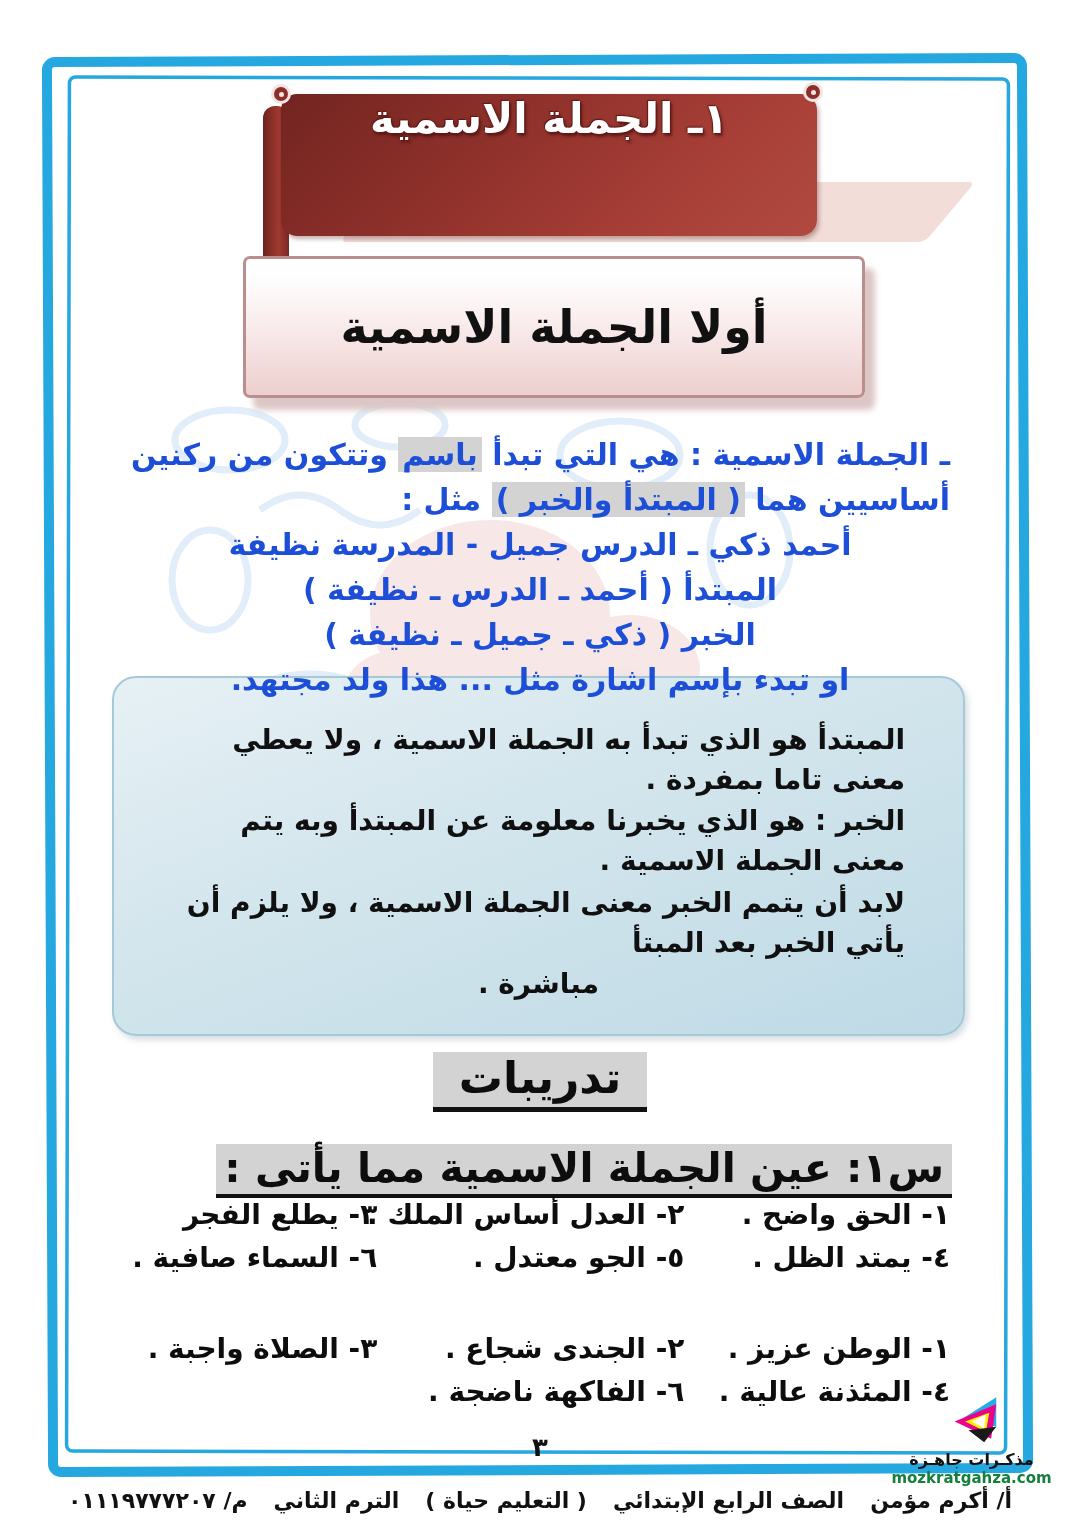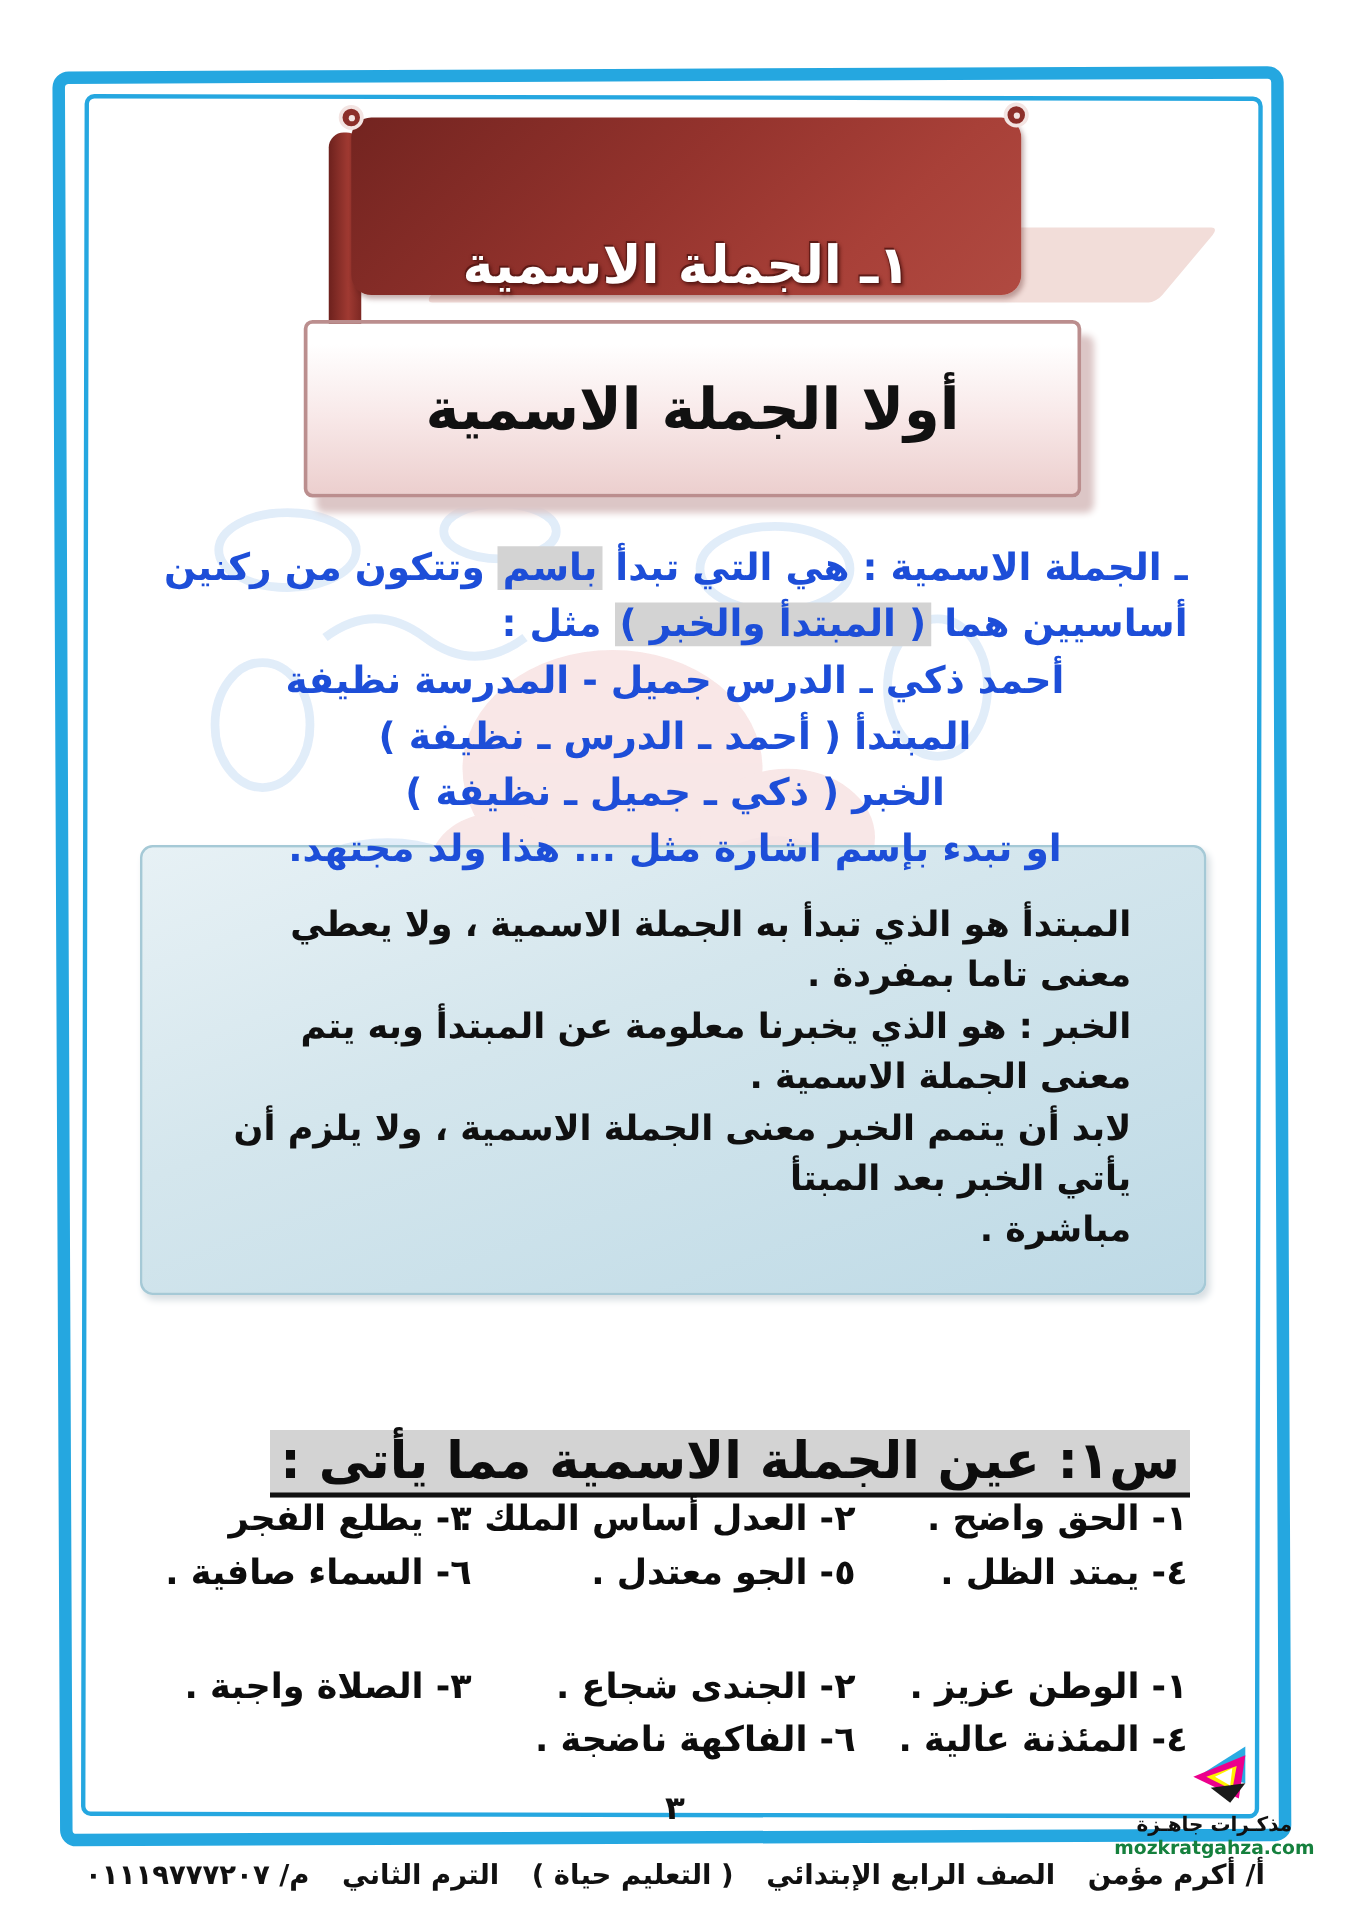--- a/index.html
+++ b/index.html
@@ -21,21 +21,21 @@
   }
   .banner-roll {
     position:absolute; left:8px; top:16px; width:26px; height:172px;
     background:linear-gradient(90deg,#6d211d,#a03a32 60%,#7c2823);
     border-radius:12px; z-index:1;
   }
   .banner-body {
     position:absolute; left:26px; top:4px; width:536px; height:142px;
     background:linear-gradient(135deg,#732420 0%,#94332d 45%,#a84038 75%,#b04a41 100%);
     border-radius:16px; z-index:2;
-    display:flex; align-items:flex-end; justify-content:center;
+    display:flex; align-items:flex-start; justify-content:center;
     box-shadow:2px 3px 4px rgba(90,30,25,.35);
   }
   .curl {
     position:absolute; width:20px; height:20px; border-radius:50%;
     background:#8c2f2a; border:3px solid #f3e4e2; z-index:3;
   }
   .curl::after {
     content:""; position:absolute; left:5px; top:5px; width:5px; height:5px;
     border-radius:50%; background:#f3e4e2;
   }
@@ -66,25 +66,25 @@
     position:absolute; left:130px; top:432px; width:820px; z-index:4;
     font-weight:bold; color:#1d4ed8; font-size:30px; line-height:45px; text-align:center;
   }
   .definition p { margin:0; }
   .definition .r { text-align:right; }
   .hl { background:#d3d3d3; padding:0 4px; }
 
   
   .info-box {
     position:absolute; left:112px; top:676px; width:853px; height:360px; z-index:3;
-    border:2px solid #a5c9d6; border-radius:10px;
+    border:2px solid #a5c9d6; border-radius:24px;
     background:linear-gradient(160deg,#e7f1f5 0%,#d4e6ed 40%,#bedae6 100%);
     box-shadow:3px 4px 6px #d7dee2;
     padding:42px 58px 30px 58px;
-    display:flex; flex-direction:column; justify-content:space-between;
+    display:flex; flex-direction:column; justify-content:space-between;align-items:center;
   }
   .info-box p {
     font-size:28px; font-weight:bold; color:#101010; text-align:right; line-height:40px;
   }
 
   
   .ex-title-wrap { position:absolute; left:0; top:1052px; width:1080px; text-align:center; z-index:4; }
   .ex-title {
     display:inline-block; font-size:44px; font-weight:bold; color:#0d0d0d;
     background:#d3d3d3; padding:0 26px 4px 26px; border-bottom:5px solid #111;
@@ -181,20 +181,23 @@
     <p>او تبدء بإسم اشارة مثل    ... هذا ولد مجتهد.</p>
   </div>
 
   <div class="info-box">
     <p>المبتدأ هو الذي تبدأ به الجملة الاسمية ، ولا يعطي معنى تاما بمفردة .</p>
     <p>الخبر : هو الذي يخبرنا معلومة عن المبتدأ وبه يتم معنى الجملة الاسمية .</p>
     <p>لابد أن يتمم الخبر معنى الجملة الاسمية ، ولا يلزم أن يأتي الخبر بعد المبتأ</p>
     <p>مباشرة .</p>
   </div>
 
+  <div class="ex-title-wrap">
+    <span class="ex-title">تدريبات</span>
+  </div>
 
   <div class="q-header q1-header">
     <span>س١: عين الجملة الاسمية مما يأتى :</span>
   </div>
   <div class="q-grid q1-grid">
     <div>١- الحق واضح .</div>
     <div>٢- العدل أساس الملك .</div>
     <div>٣- يطلع الفجر</div>
     <div>٤- يمتد الظل .</div>
     <div>٥- الجو معتدل .</div>

